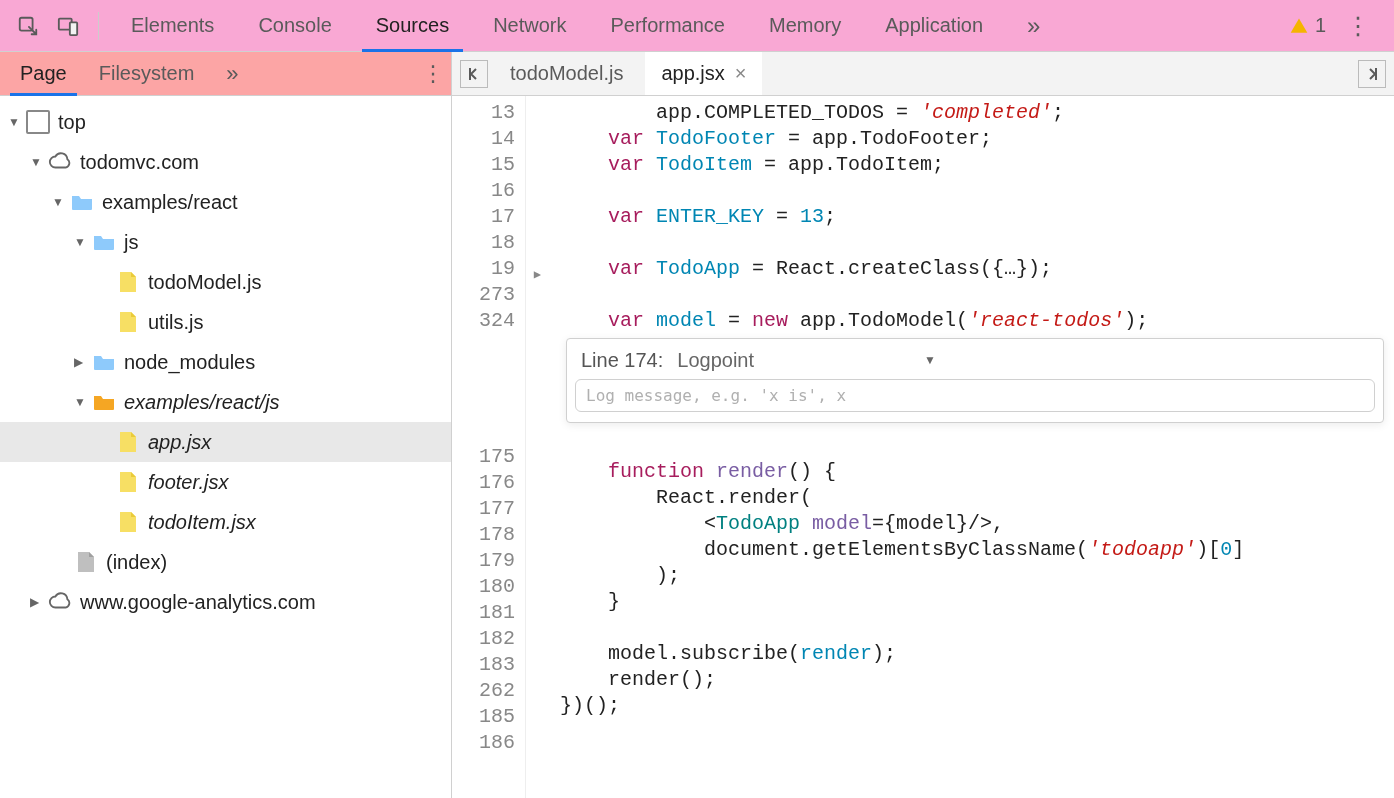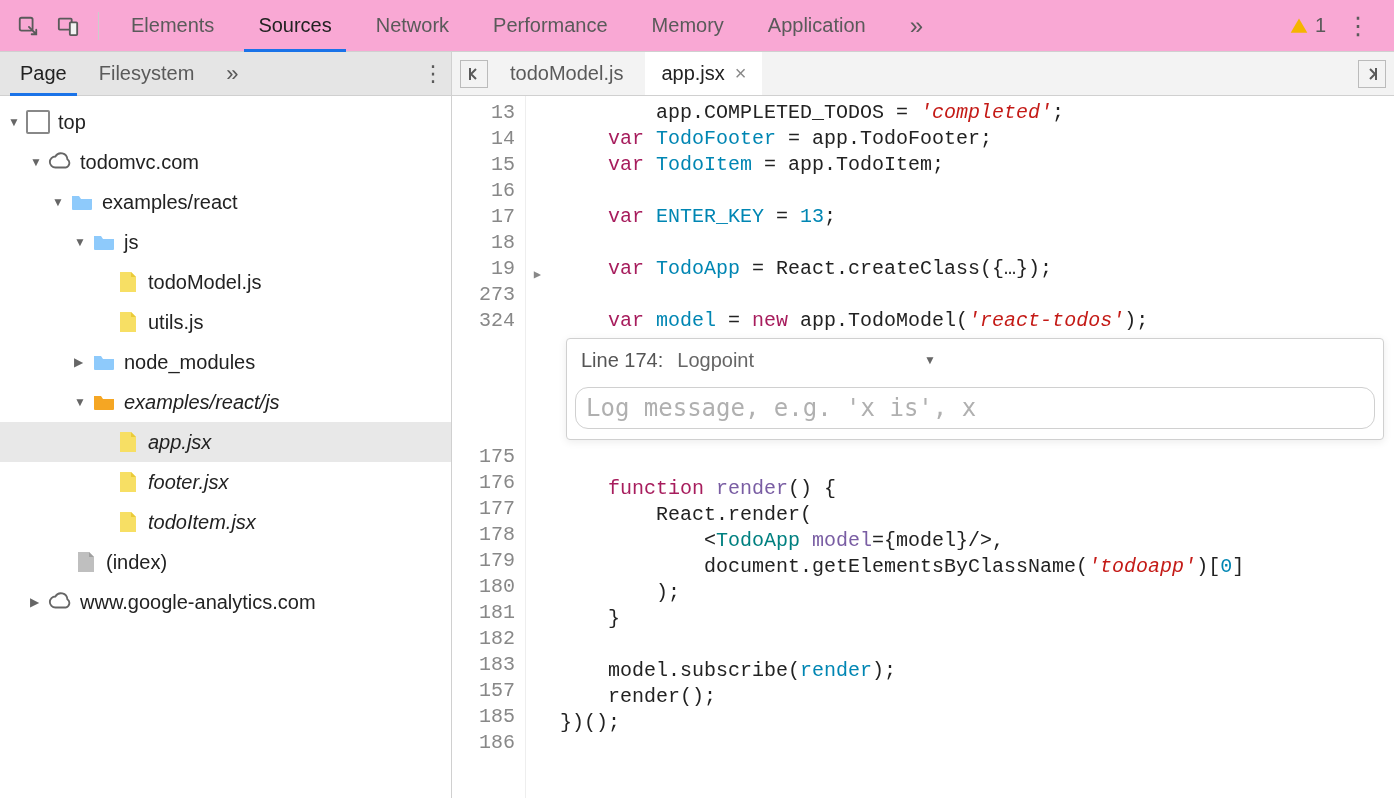--- a/index.html
+++ b/index.html
@@ -68,21 +68,21 @@
   .sidebar {
     width: 452px;
     border-right: 1px solid #d0d0d0;
     display: flex; flex-direction: column;
     background: #fff;
   }
   .side-tabs {
     display: flex; align-items: center;
     height: 44px;
     border-bottom: 1px solid #d0d0d0;
-    background: #e5e5e5;
+    background: #fca5a5;
     padding: 0 4px;
   }
   .side-tabs .stab {
     padding: 0 16px; height: 100%;
     display: flex; align-items: center;
     font-size: 20px; color: #5a5a5a;
     cursor: pointer;
     position: relative;
   }
   .side-tabs .stab.active { color: #222; }
@@ -193,27 +193,27 @@
     padding: 8px 14px 6px;
     font-family: -apple-system, BlinkMacSystemFont, sans-serif;
     color: #555; font-size: 20px;
   }
   .logpoint .lp-type {
     display: flex; align-items: center; gap: 20px;
     color: #666;
   }
   .logpoint .lp-type .chev { font-size: 12px; color: #666; }
   .logpoint .lp-input {
-    margin: 8px 8px 10px;
+    margin: 0 8px 10px;
     border: 1px solid #d0d0d0;
-    border-radius: 13px;
+    border-radius: 6px;
     padding: 6px 10px;
     width: calc(100% - 16px);
     font-family: Menlo, Consolas, monospace;
-    font-size: 24px;
+    font-size: 16px;
     color: #222;
     outline: none;
   }
   .logpoint .lp-input::placeholder { color: #b0b0b0; }
   svg { display: block; }
 </style>
 </head>
 <body>
 
 <div class="topbar">
@@ -225,20 +225,21 @@
   </div>
   <div class="icon-btn">
     <svg width="22" height="22" viewBox="0 0 24 24" fill="none" stroke="#5a5a5a" stroke-width="2">
       <rect x="2" y="4" width="14" height="12" rx="1"></rect>
       <rect x="14" y="8" width="8" height="14" rx="1" fill="#f3f3f3"></rect>
     </svg>
   </div>
   <div class="divider"></div>
   <div class="tabs-top">
     <div class="tab">Elements</div>
+    <div class="tab">Console</div>
     <div class="tab active">Sources</div>
     <div class="tab">Network</div>
     <div class="tab">Performance</div>
     <div class="tab">Memory</div>
     <div class="tab">Application</div>
     <div class="tab" style="font-size:24px;color:#5a5a5a;">»</div>
   </div>
   <div class="right">
     <div class="warn-badge">
       <span class="warn-tri">
@@ -430,21 +431,21 @@
         <div style="height:110px"></div>
         <div class="gl">175</div>
         <div class="gl">176</div>
         <div class="gl">177</div>
         <div class="gl">178</div>
         <div class="gl">179</div>
         <div class="gl">180</div>
         <div class="gl">181</div>
         <div class="gl">182</div>
         <div class="gl">183</div>
-        <div class="gl">157</div>
+        <div class="gl">262</div>
         <div class="gl">185</div>
         <div class="gl">186</div>
       </div>
 
       <div class="code">
         <div class="cl"><span>        app.COMPLETED_TODOS = </span><span class="str">'completed'</span><span>;</span></div>
         <div class="cl">    <span class="kw">var</span><span class="def"> TodoFooter</span><span> = app.TodoFooter;</span></div>
         <div class="cl">    <span class="kw">var</span><span class="def"> TodoItem</span><span> = app.TodoItem;</span></div>
         <div class="cl"></div>
         <div class="cl">    <span class="kw">var</span><span class="def"> ENTER_KEY</span><span> = </span><span class="num">13</span><span>;</span></div>

